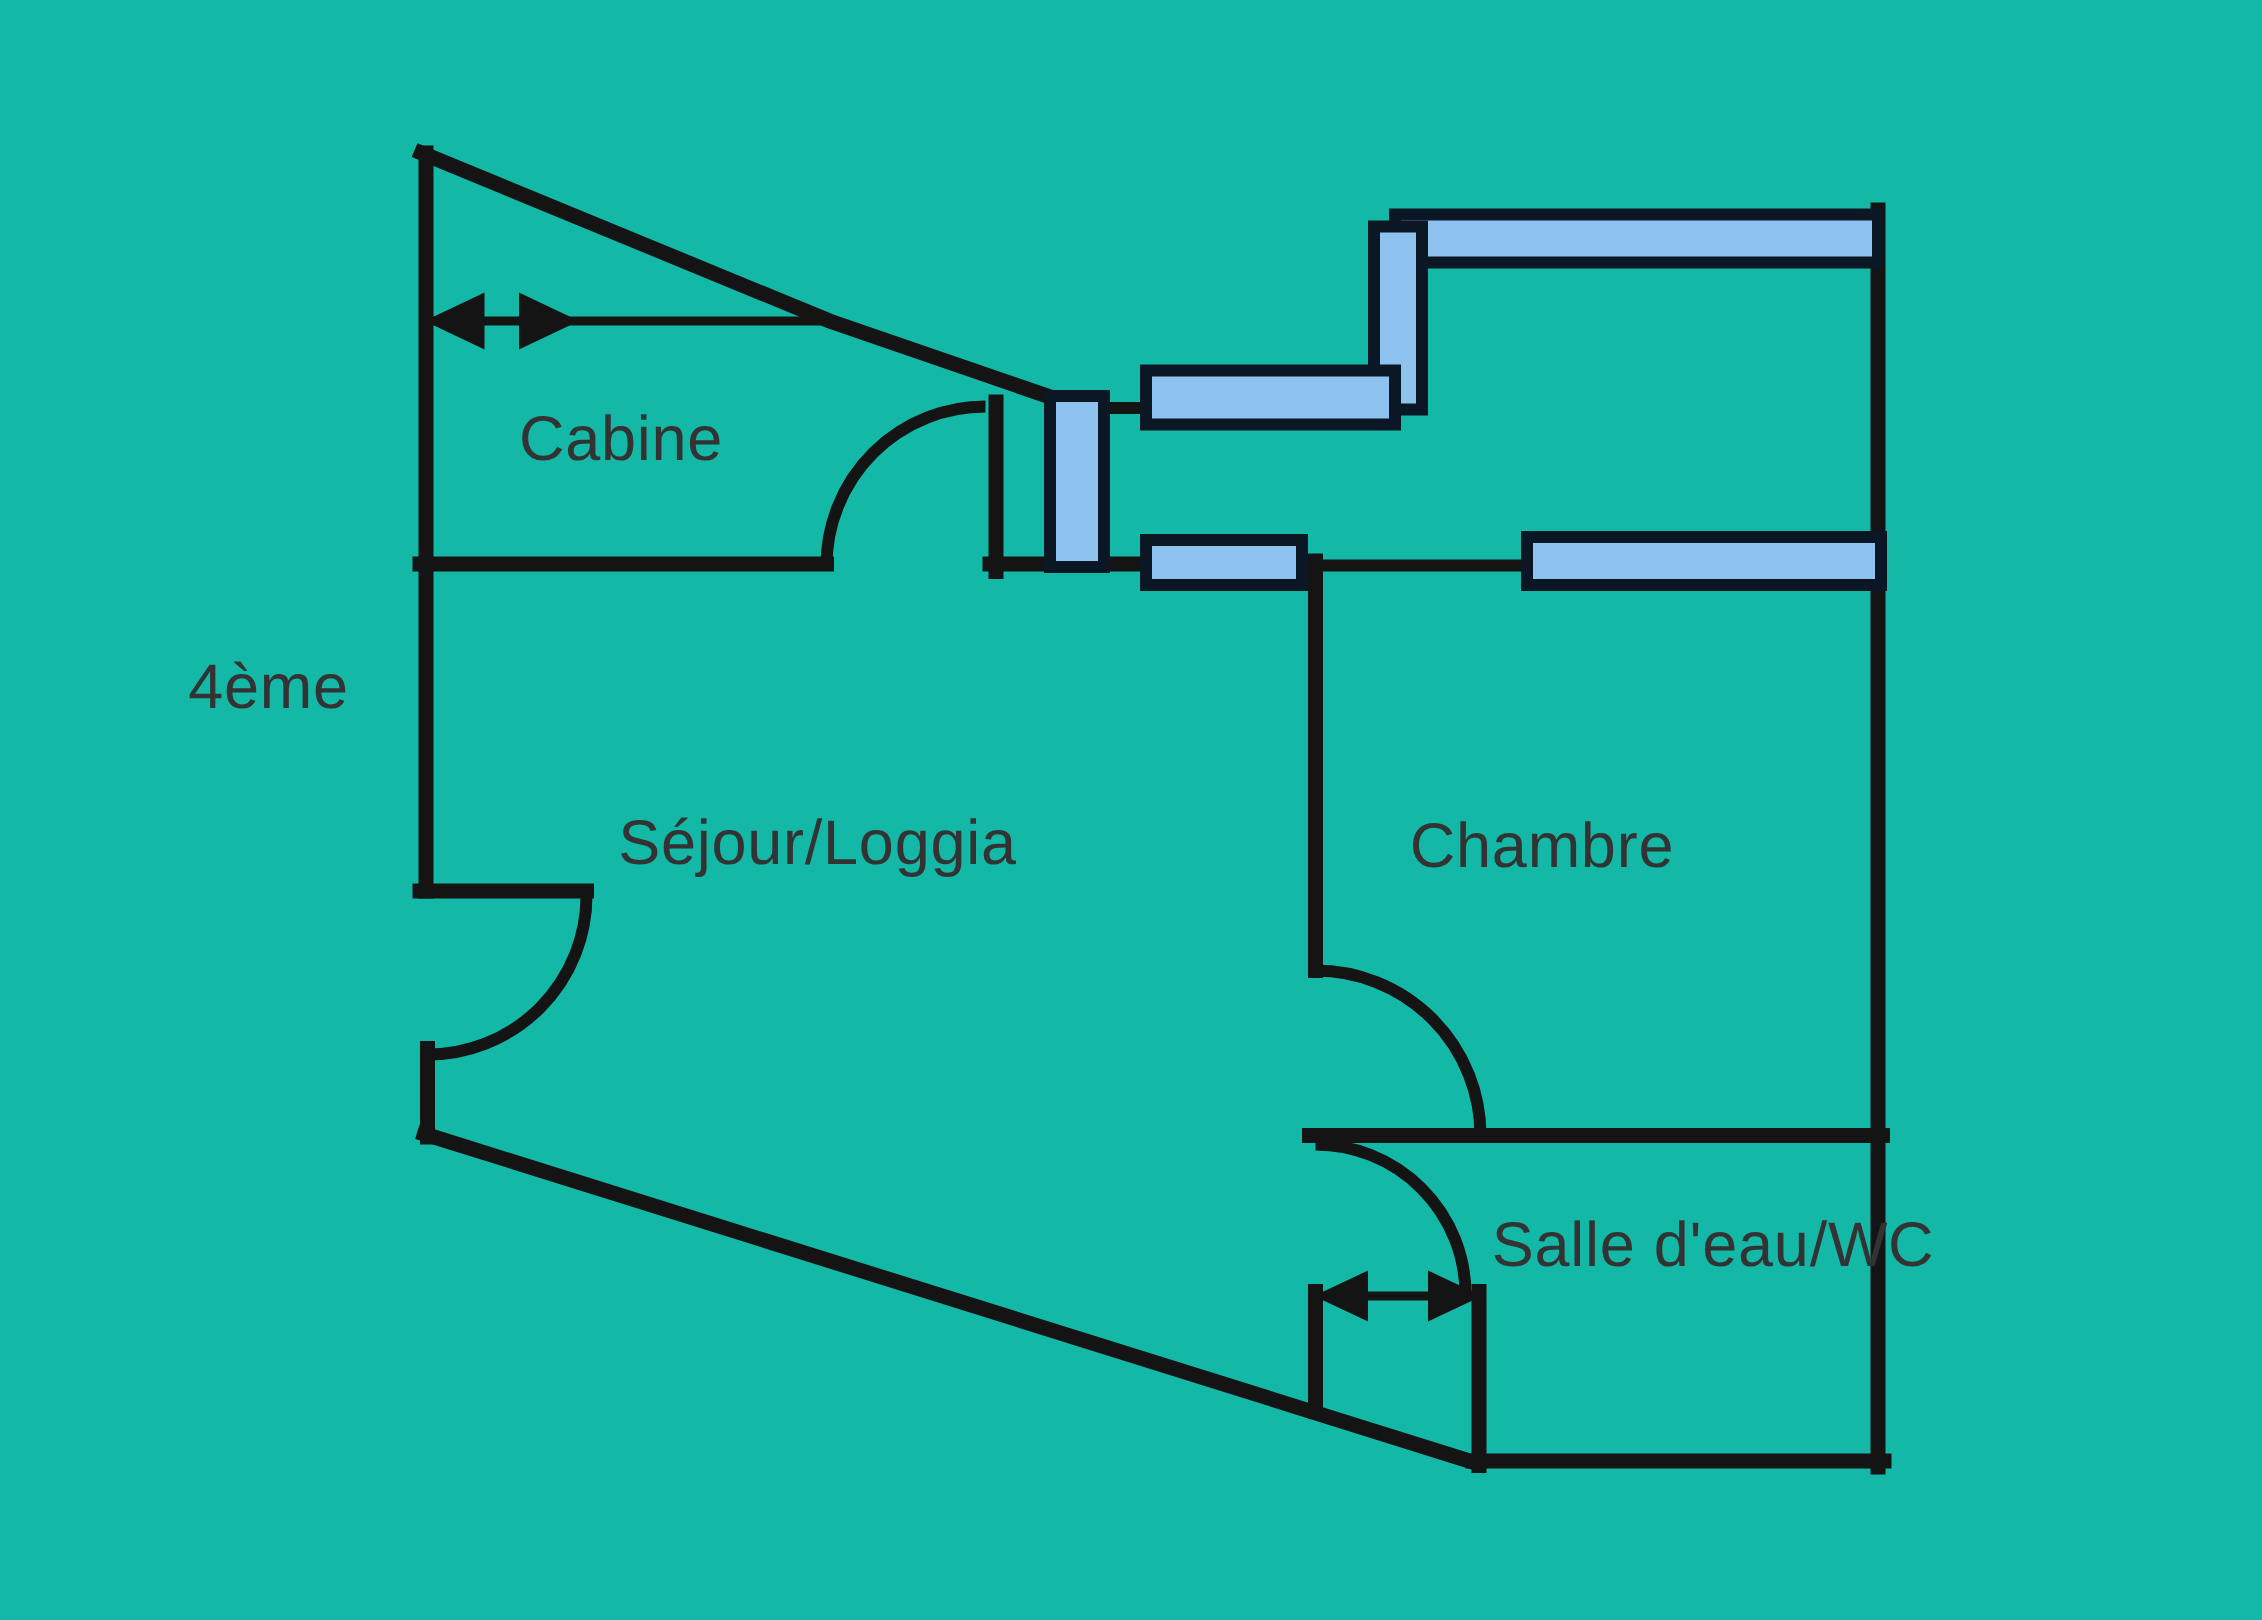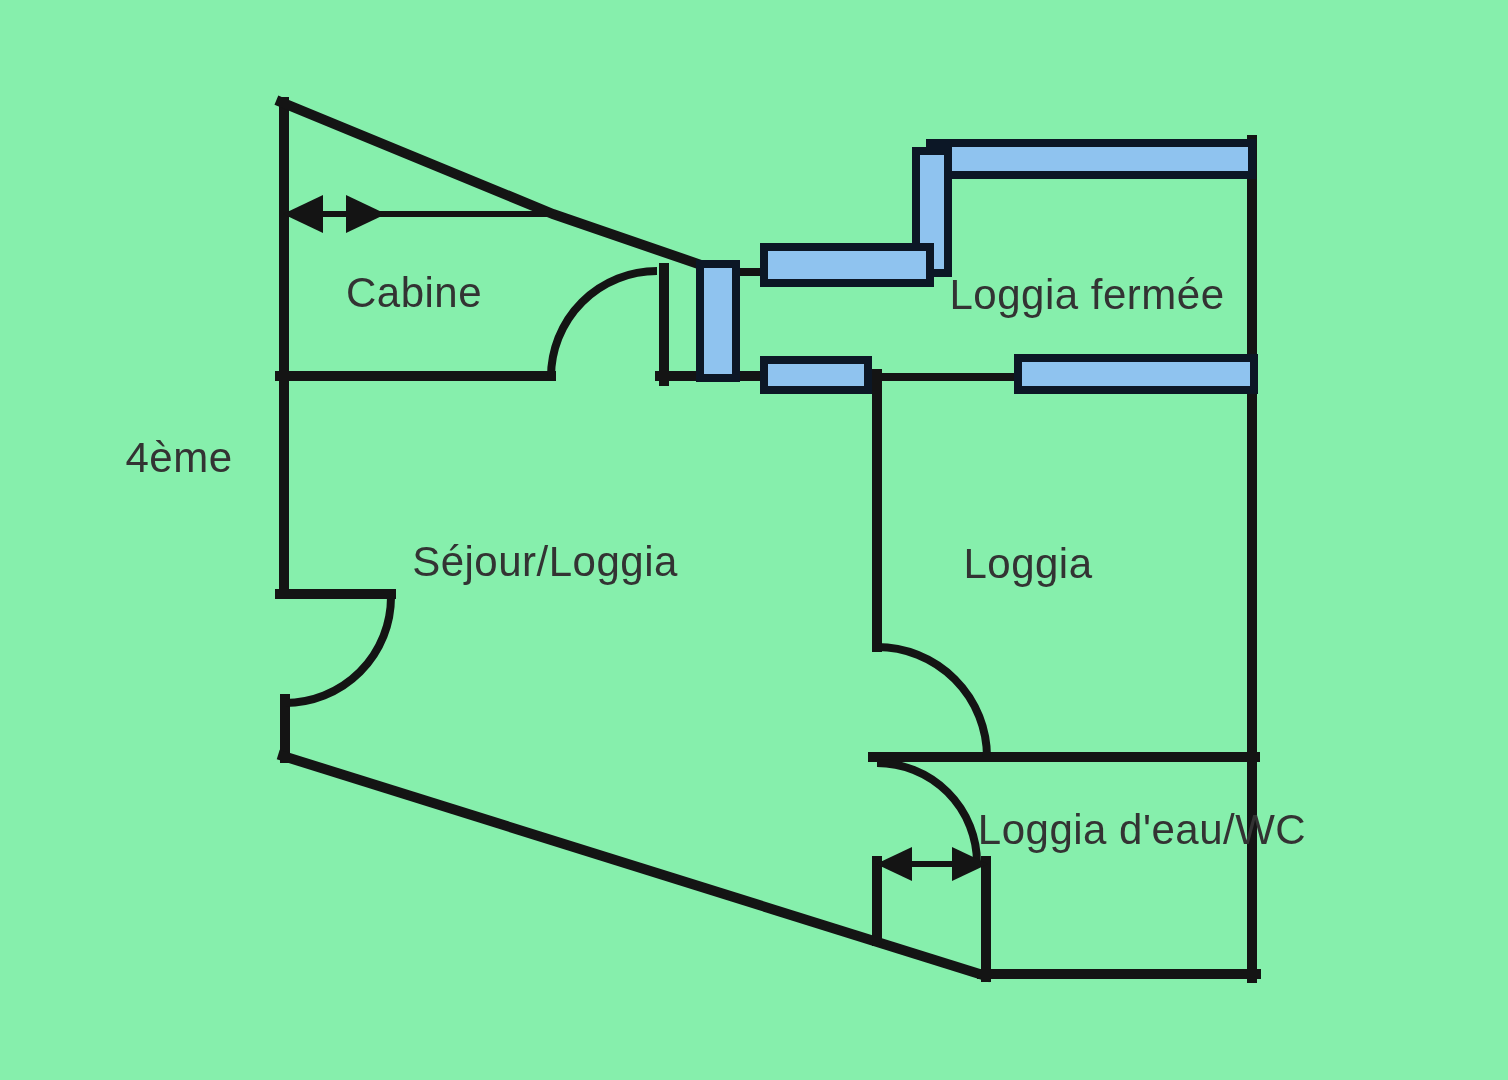--- a/index.html
+++ b/index.html
@@ -4,21 +4,21 @@
 <style>
   html, body {
     margin: 0;
     padding: 0;
     background: #ffffff;
   }
   #stage {
     position: relative;
     width: 1508px;
     height: 1080px;
-    background: #86efac;
+    background: #14b8a6;
     overflow: hidden;
     font-family: "Liberation Sans", sans-serif;
   }
   #plan-svg {
     position: absolute;
     left: 0;
     top: 0;
     width: 1508px;
     height: 1080px;
   }
@@ -113,23 +113,22 @@
     </g>
     <g>
       <line class="dim-line" x1="880" y1="864" x2="984" y2="864"></line>
       <polygon class="dim-head" points="876,864 912,847 912,881"></polygon>
       <polygon class="dim-head" points="988,864 952,847 952,881"></polygon>
     </g>
   </svg>
 
   <div class="room-label" style="left:414px; top:293px;">Cabine</div>
 
-  <div class="room-label" style="left:1087px; top:295px;">Loggia fermée</div>
 
   <div class="room-label" style="left:179px; top:458px;">4ème</div>
 
   <div class="room-label" style="left:545px; top:562px;">Séjour/Loggia</div>
 
-  <div class="room-label" style="left:1028px; top:564px;">Loggia</div>
+  <div class="room-label" style="left:1028px; top:564px;">Chambre</div>
 
-  <div class="room-label" style="left:1142px; top:830px;">Loggia d'eau/WC</div>
+  <div class="room-label" style="left:1142px; top:830px;">Salle d'eau/WC</div>
 
 </div>
 
 </body></html>

